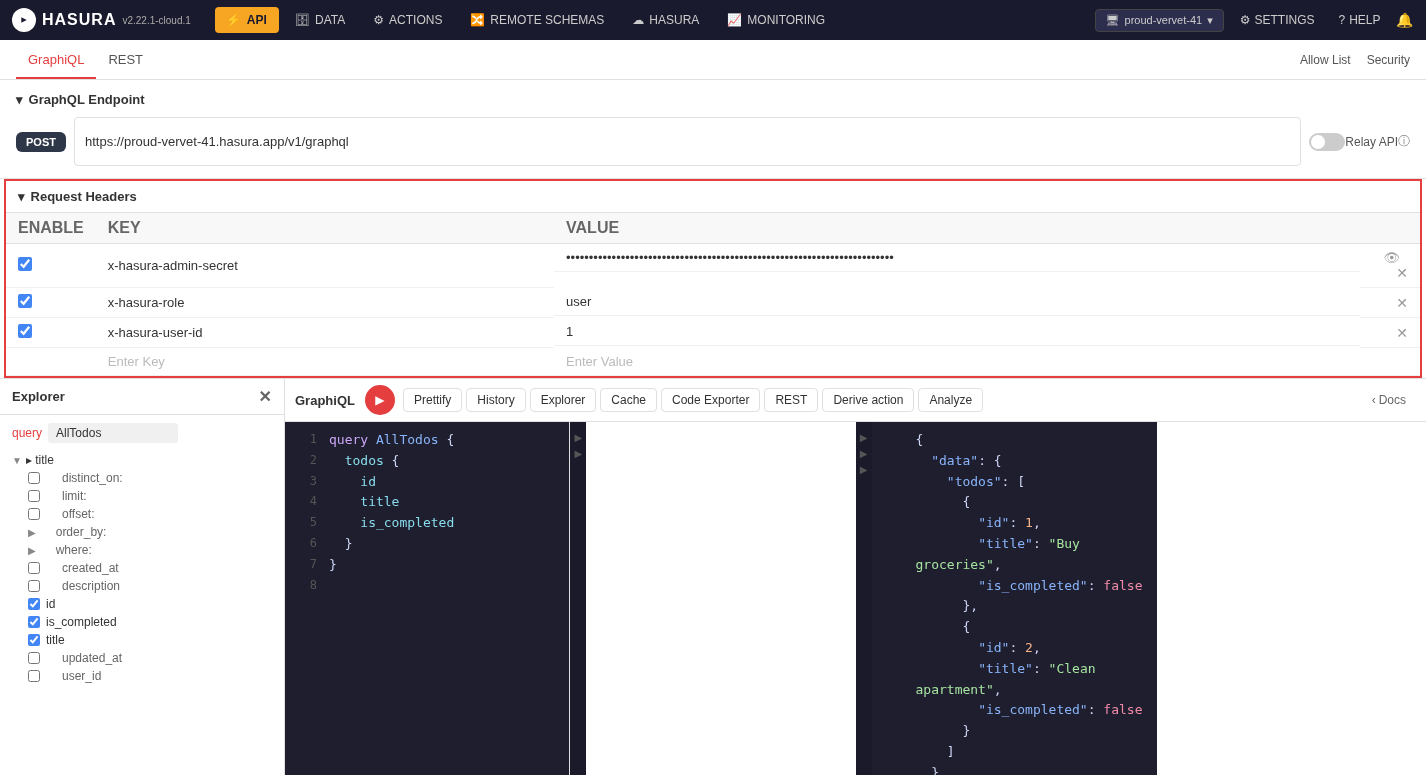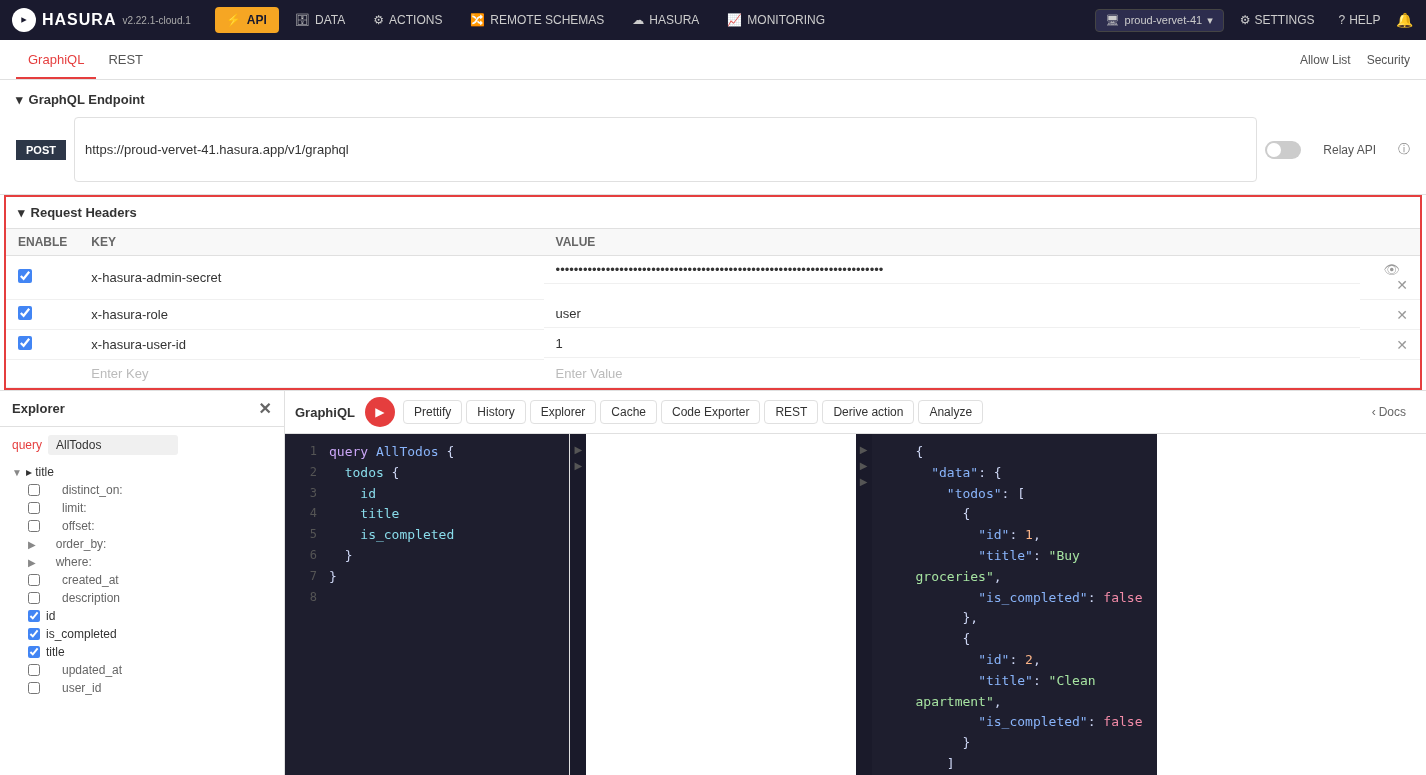--- a/index.html
+++ b/index.html
@@ -143,36 +143,36 @@
     }
     .endpoint-row {
       display: flex;
       align-items: center;
       gap: 8px;
     }
     .post-badge {
       background: #2d3748;
       color: #fff;
       padding: 4px 10px;
-      border-radius: 0;
+      border-radius: 6px;
       font-size: 11px;
       font-weight: bold;
     }
     .endpoint-input {
       flex: 1;
       border: 1px solid #e0e0e0;
       border-radius: 4px;
-      padding: 24px 10px;
+      padding: 16px 10px;
       font-size: 13px;
       color: #333;
     }
     .relay-toggle {
       display: flex;
       align-items: center;
-      gap: 22px;
+      gap: 0;
       font-size: 12px;
       color: #555;
     }
     .toggle-switch {
       width: 36px;
       height: 18px;
       background: #ccc;
       border-radius: 9px;
       position: relative;
       cursor: pointer;
@@ -209,21 +209,21 @@
       cursor: pointer;
     }
     .headers-table {
       width: 100%;
       border-collapse: collapse;
     }
     .headers-table th {
       text-align: left;
       padding: 6px 12px;
       background: #f8f8f8;
-      font-size: 12px;
+      font-size: 16px;
       font-weight: 600;
       color: #666;
       border-top: 1px solid #e0e0e0;
       border-bottom: 1px solid #e0e0e0;
     }
     .headers-table td {
       padding: 6px 12px;
       border-bottom: 1px solid #f0f0f0;
       vertical-align: middle;
     }

